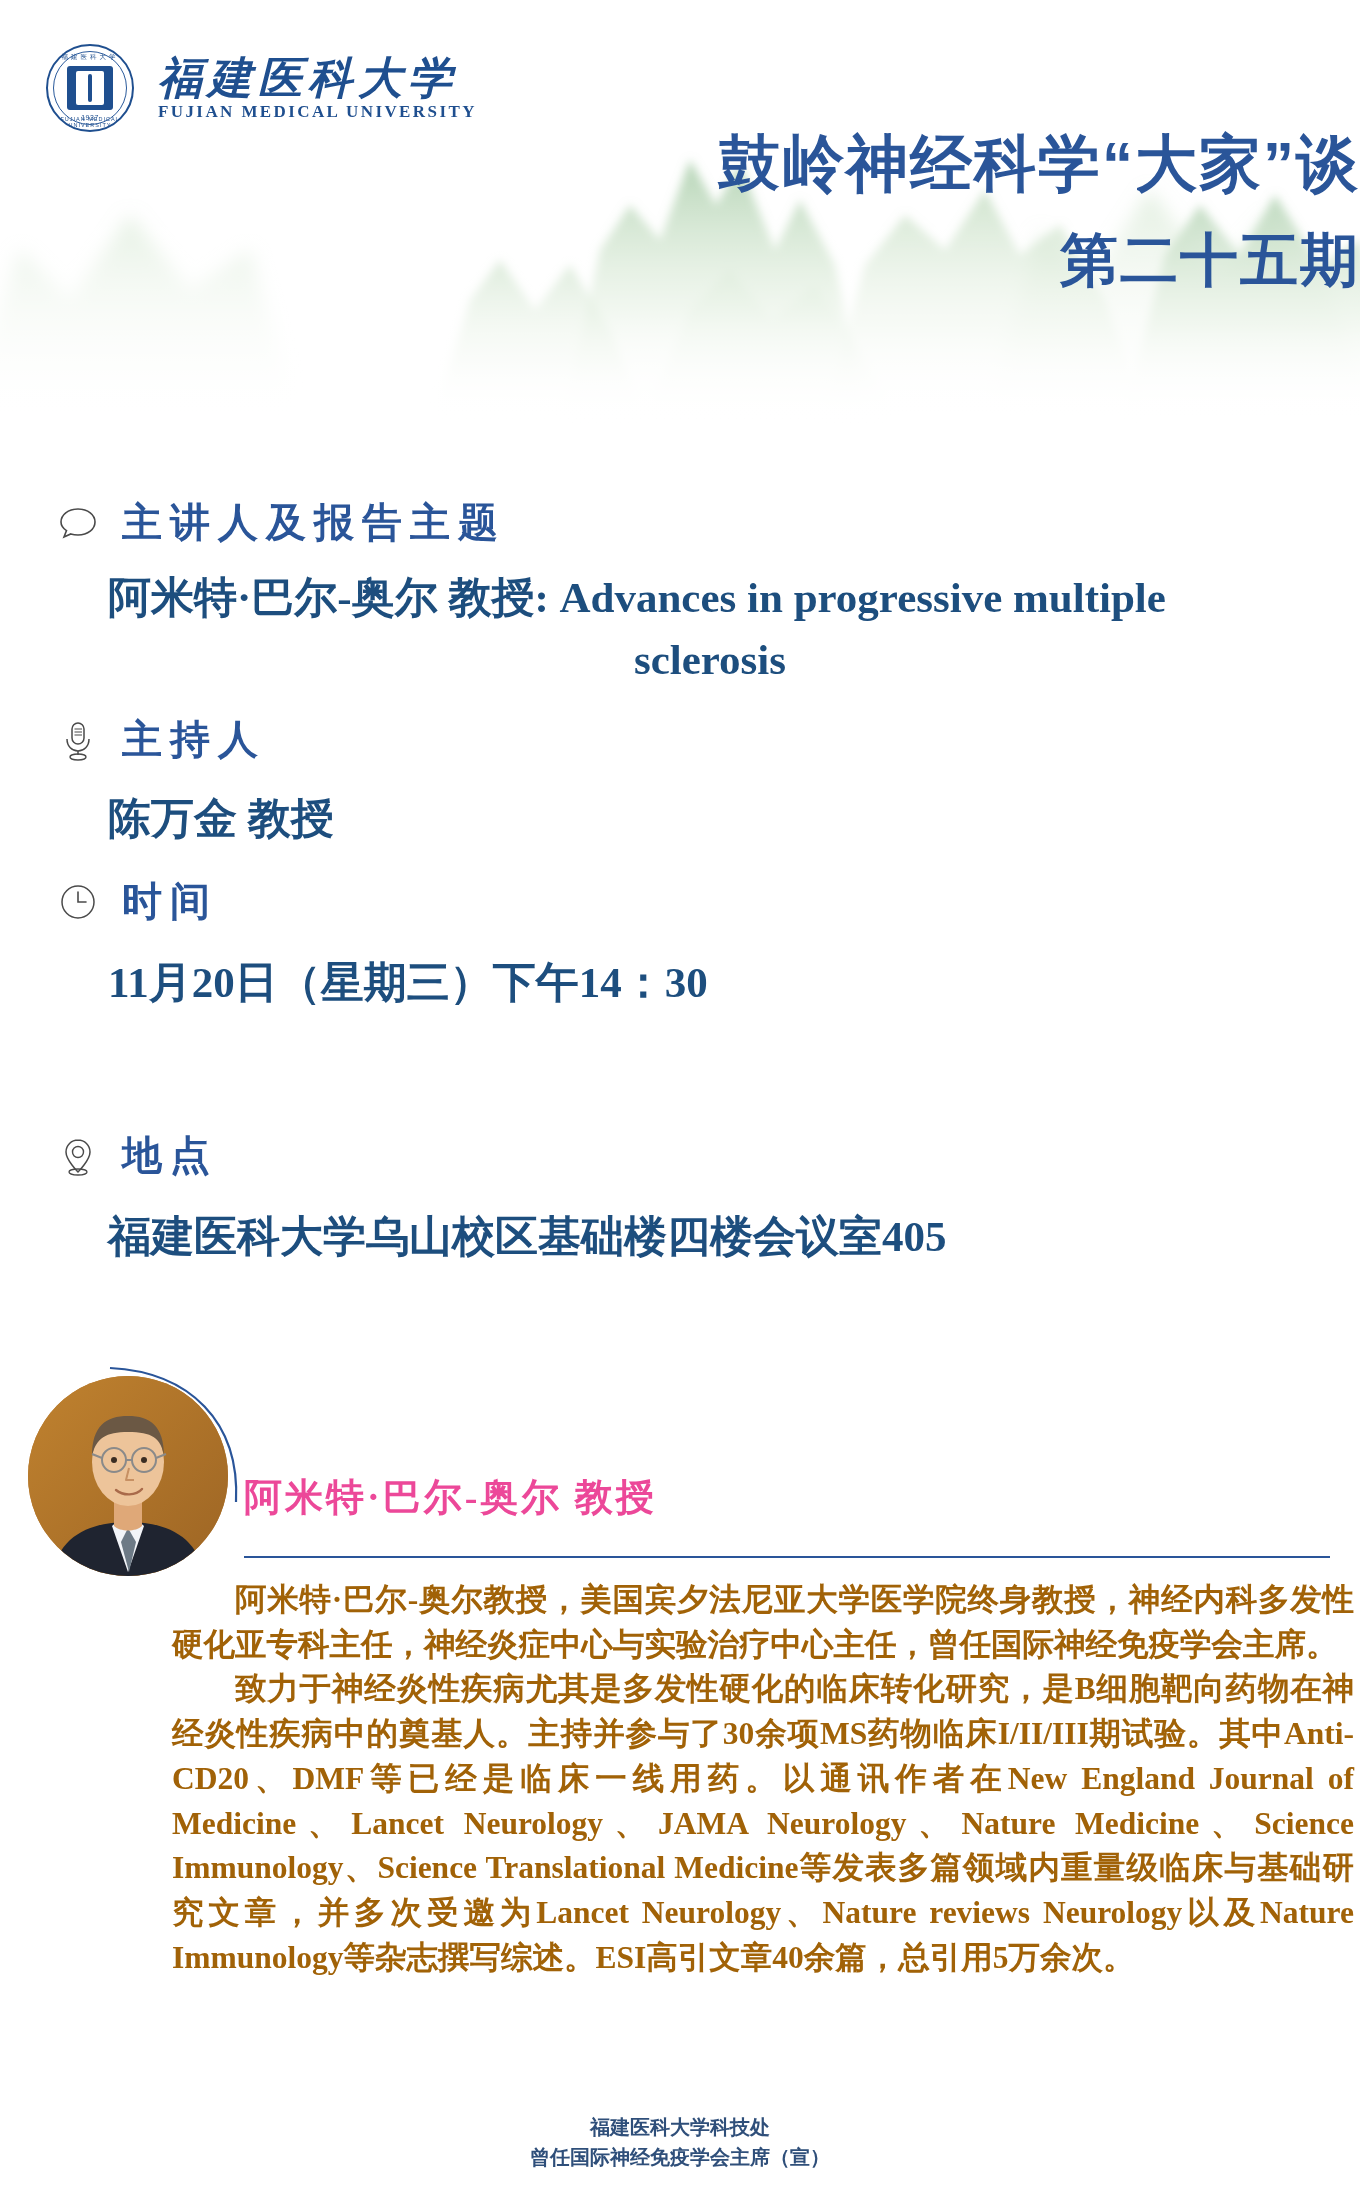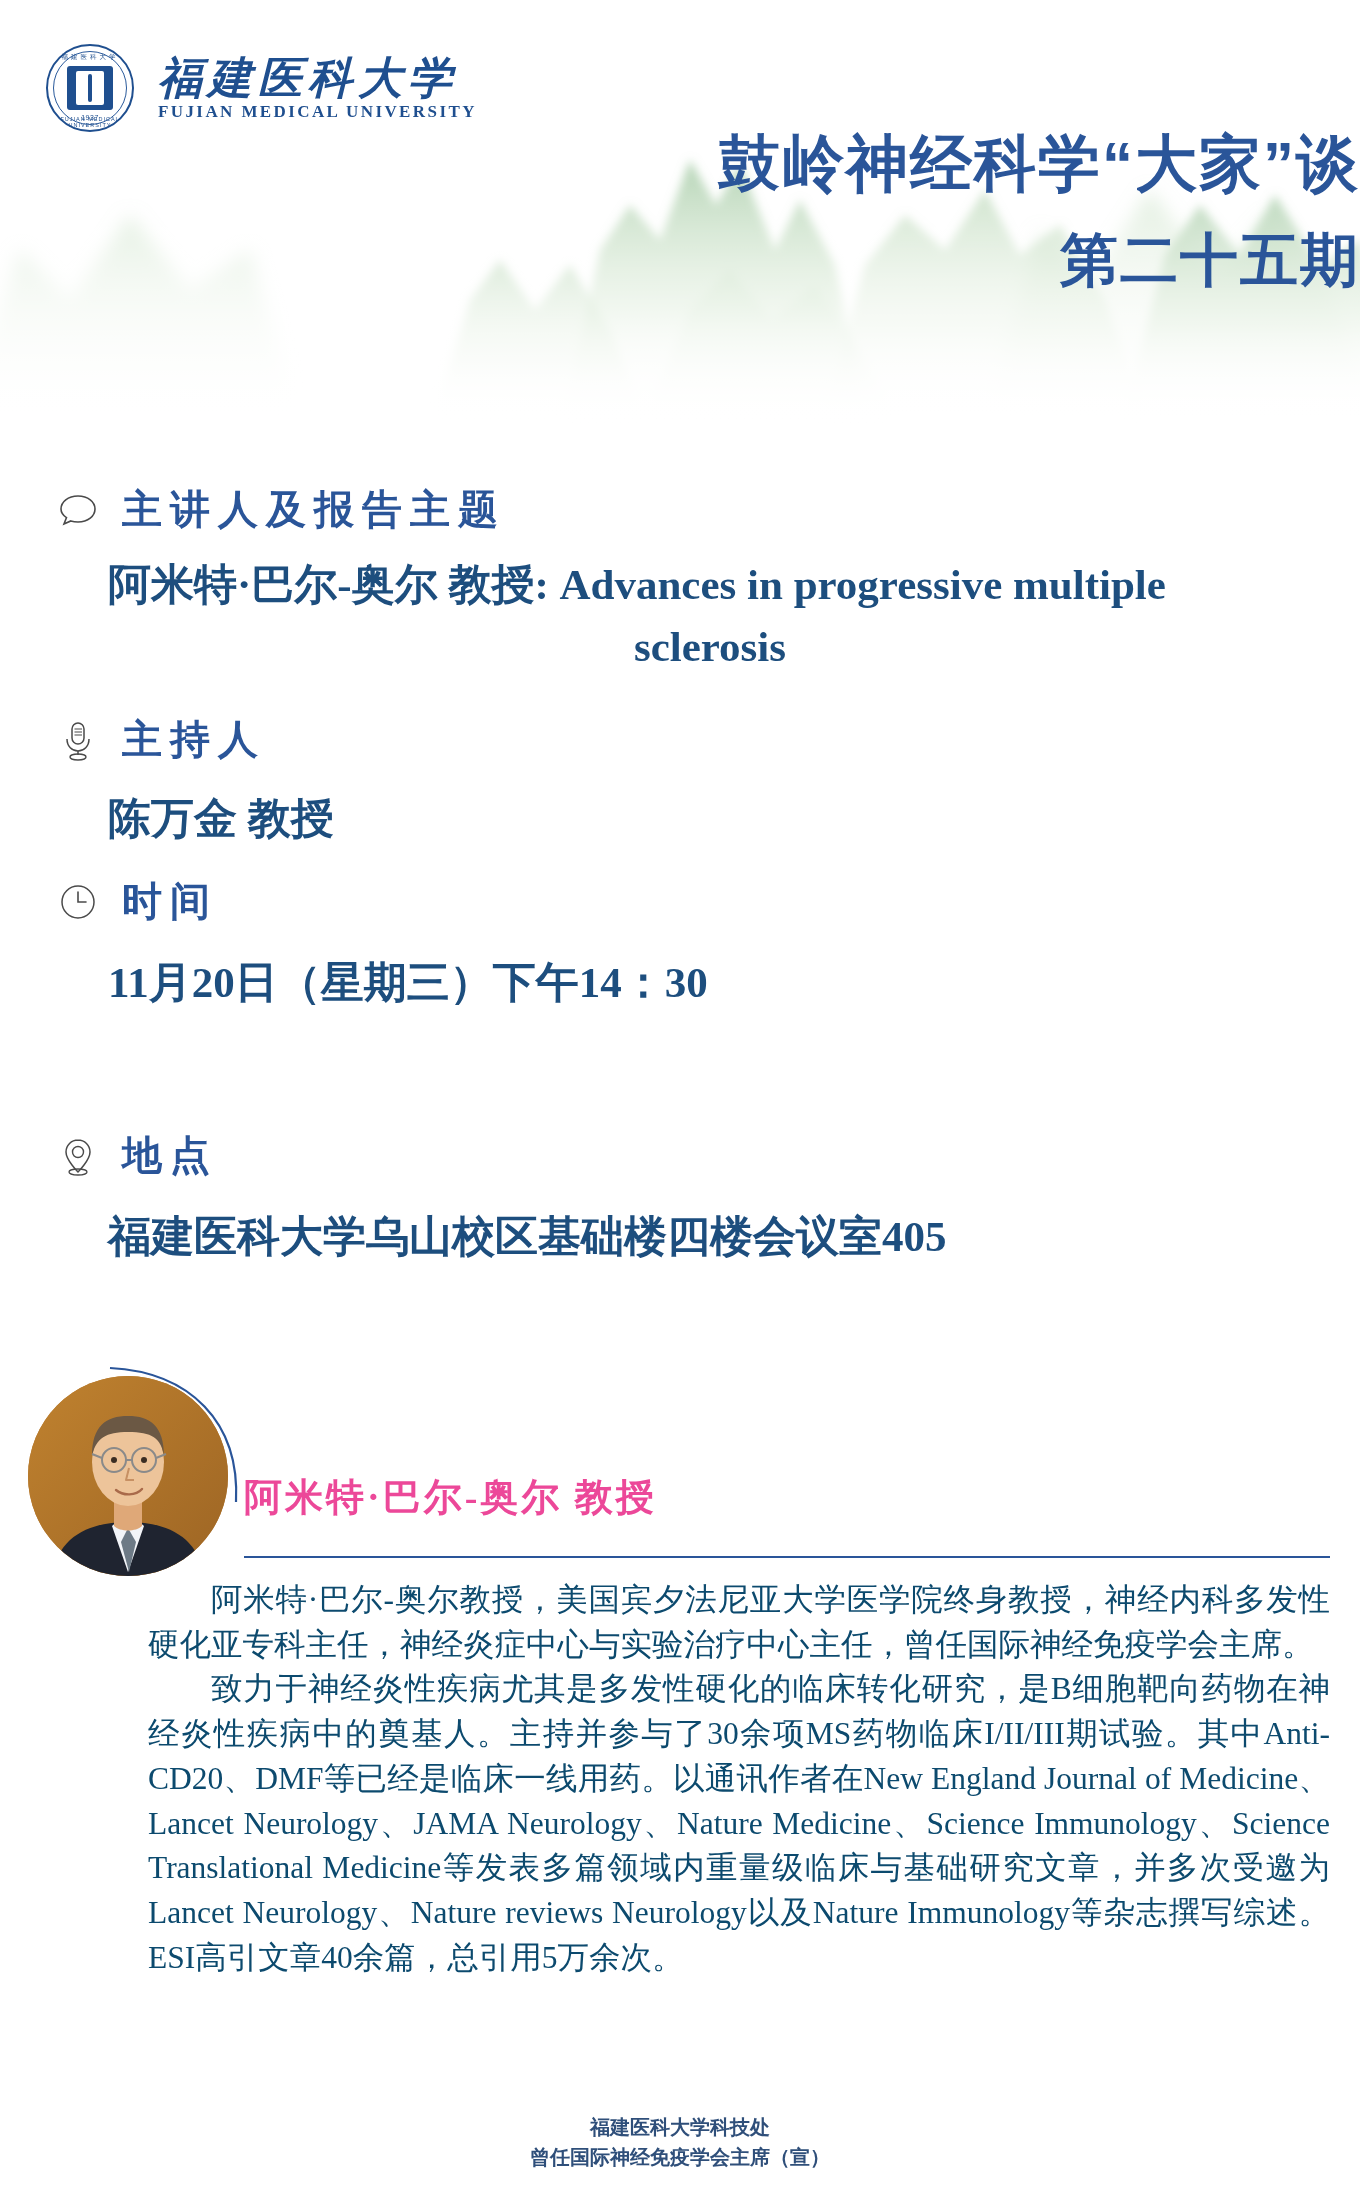--- a/index.html
+++ b/index.html
@@ -191,28 +191,28 @@
   .bio-rule {
     position: absolute;
     left: 244px;
     top: 1556px;
     width: 1086px;
     height: 2px;
     background: #2a5599;
   }
   .bio-text {
     position: absolute;
-    left: 148px;
+    left: 172px;
     top: 1578px;
     width: 1182px;
     font-size: 31.5px;
     line-height: 1.42;
-    color: #0c4a6e;
-    font-family: "Liberation Serif", serif;
-    font-weight: normal;
+    color: #a16207;
+    font-family: "Liberation Serif", serif;
+    font-weight: bold;
     text-align: justify;
   }
   .bio-text p { margin: 0; text-indent: 2em; }
 
   
   .footer {
     position: absolute;
     left: 0;
     top: 2112px;
     width: 100%;
@@ -286,21 +286,21 @@
     </div>
     <div class="logo-text">
       <span class="logo-cn">福建医科大学</span>
       <span class="logo-en">FUJIAN MEDICAL UNIVERSITY</span>
     </div>
   </div>
 
   <div class="title-main">鼓岭神经科学“大家”谈</div>
   <div class="title-sub">第二十五期</div>
 
-  <div class="section" style="top:488px">
+  <div class="section" style="top:501px">
     <div class="sec-head">
       <span class="sec-icon">
         <svg width="44" height="44" viewBox="0 0 44 44">
           <path d="M22 8 C32 8 39 14 39 21 C39 28 32 34 22 34 C19.5 34 17 33.6 14.8 32.9 L8 36 L10.5 29.6 C7 27.3 5 24.3 5 21 C5 14 12 8 22 8 Z" fill="none" stroke="#4a4a4a" stroke-width="1.6"></path>
         </svg>
       </span>
       <span class="sec-title">主讲人及报告主题</span>
     </div>
     <div class="sec-body topic" style="padding-top:22px">
       <span>阿米特·巴尔-奥尔 教授: Advances in progressive multiple</span>

